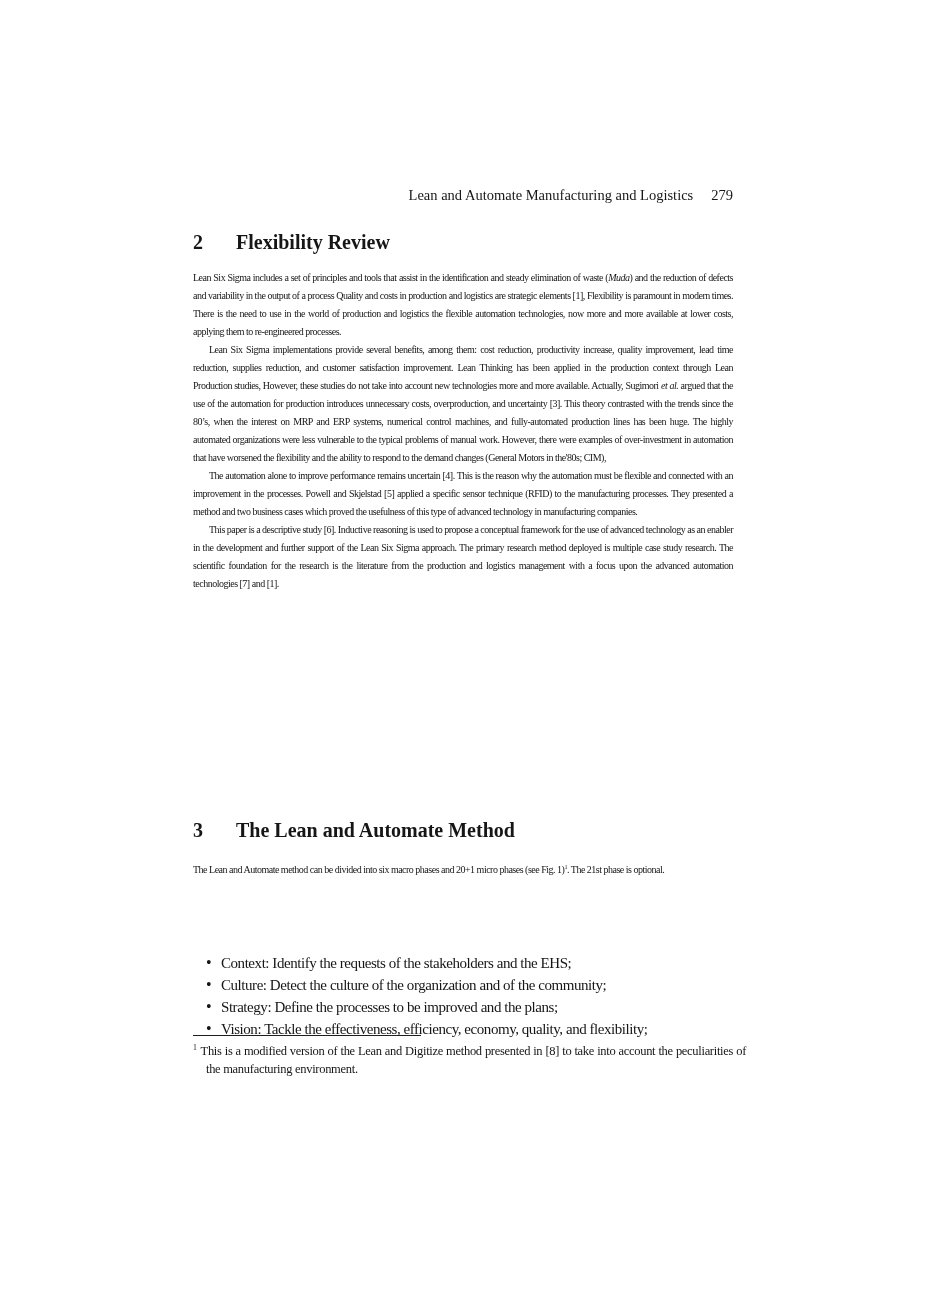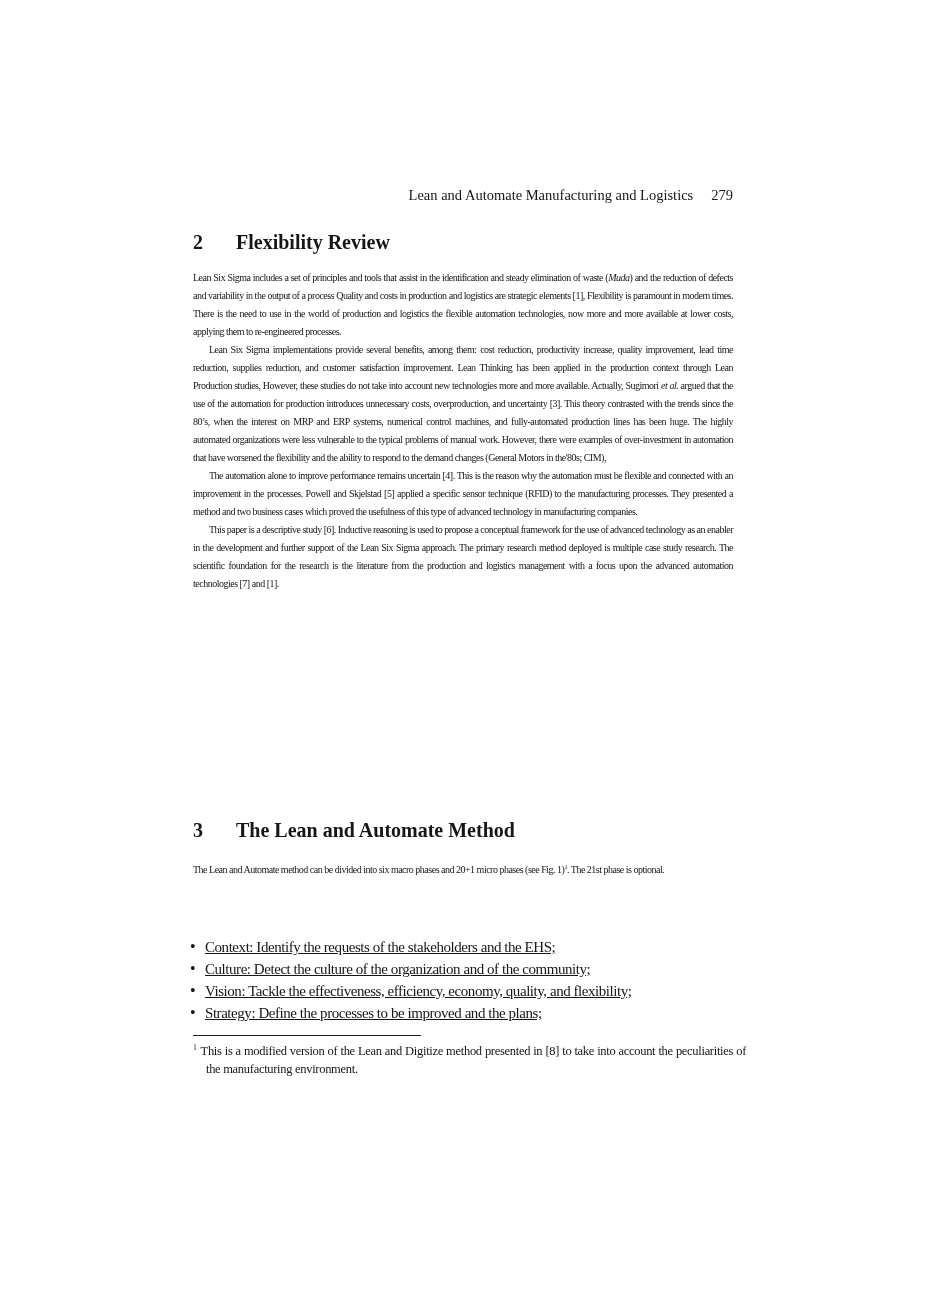--- a/index.html
+++ b/index.html
@@ -31,21 +31,21 @@
     margin:0;
     font-size:10px;line-height:18px;
     letter-spacing:-0.5px;
     text-align:justify;
   }
   .para.indent{text-indent:16px;}
   .macro-heading{
     margin:0;font-size:15px;line-height:20px;font-weight:bold;letter-spacing:-0.2px;
   }
   
-  ul.bullets{margin:0;padding:0;list-style:none;text-decoration:underline;}
+  ul.bullets{margin:16px;padding:0;list-style:none;}
   ul.bullets li{
     position:relative;
     padding-left:12px;
     font-size:15px;line-height:22px;letter-spacing:-0.45px;
   }
   ul.bullets li::before{
     content:"\2022";
     position:absolute;left:-3px;top:0;
     font-size:16px;
   }
@@ -93,24 +93,24 @@
 
 
   <ul class="abs bullets" style="top:936px">
     <li>
       <span>Context: Identify the requests of the stakeholders and the EHS;</span>
     </li>
     <li>
       <span>Culture: Detect the culture of the organization and of the community;</span>
     </li>
     <li>
-      <span>Vision: Tackle the effectiveness, efficiency, economy, quality, and flexibility;</span>
+      <span>Strategy: Define the processes to be improved and the plans;</span>
     </li>
     <li>
-      <span>Strategy: Define the processes to be improved and the plans;</span>
+      <span>Vision: Tackle the effectiveness, efficiency, economy, quality, and flexibility;</span>
     </li>
   </ul>
 
   <div class="abs fn-rule" style="top:1035px"></div>
 
   <div class="abs footnote" style="top:1043px">
     <sup>1</sup><span>This is a modified version of the Lean and Digitize method presented in [8] to take into account the peculiarities of the manufacturing environment.</span>
   </div>
 
 </div>

